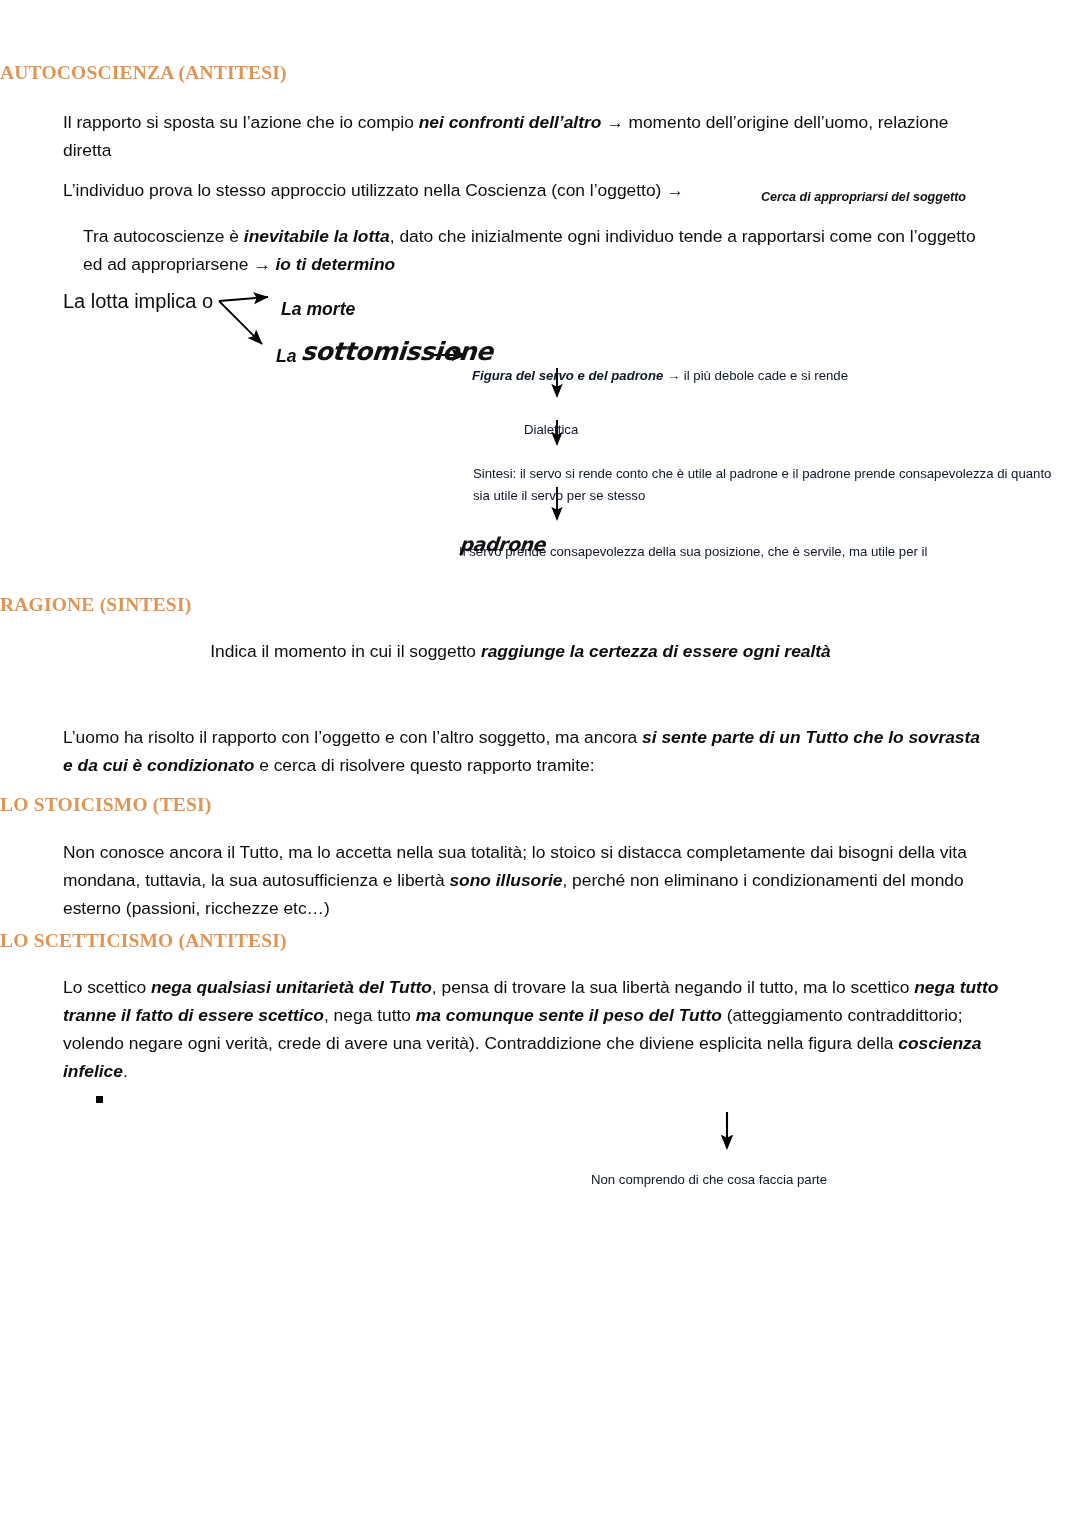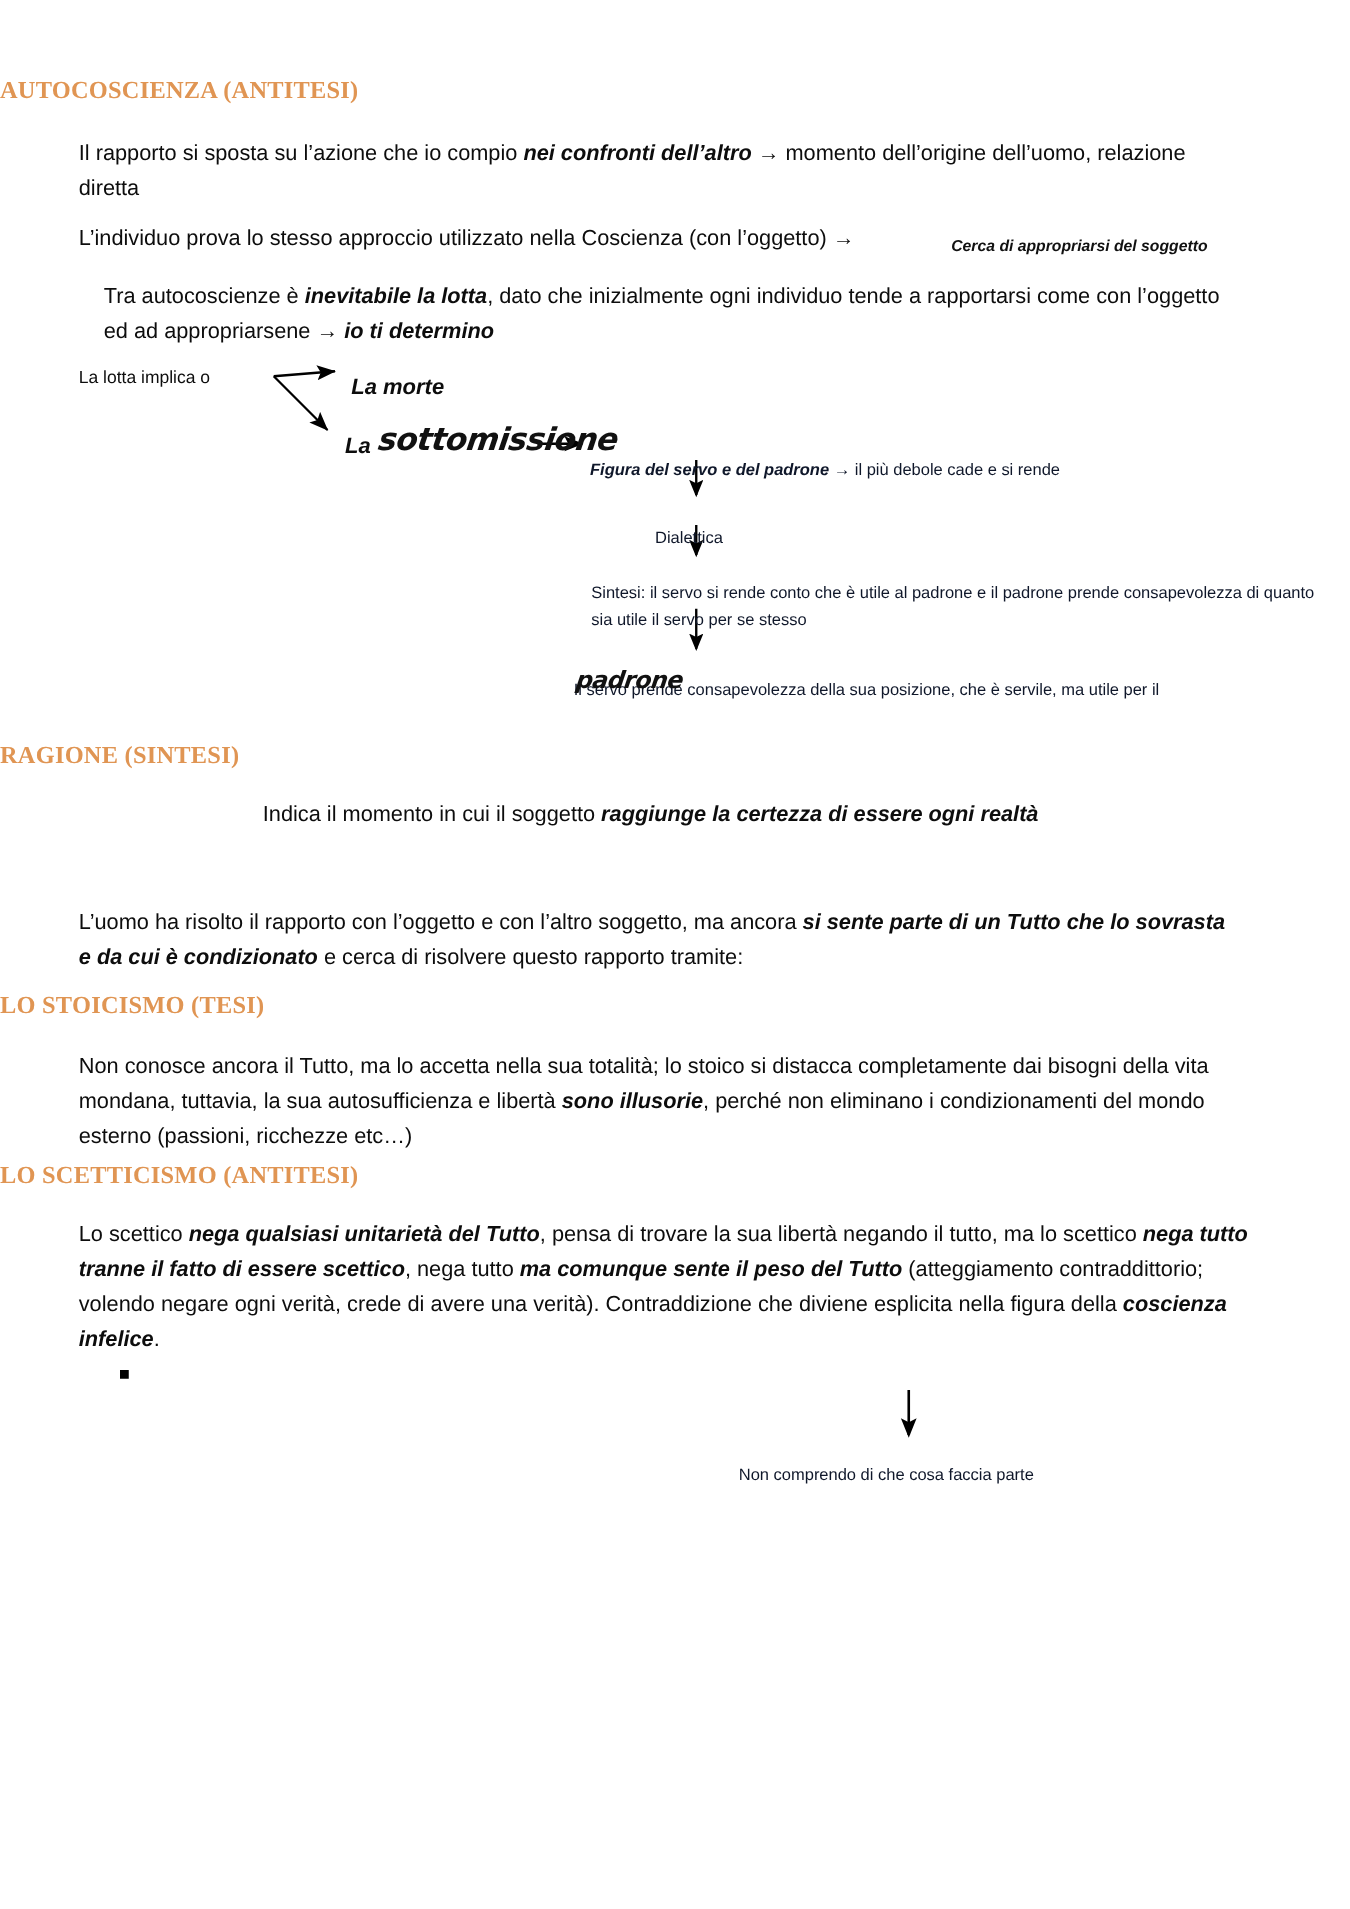--- a/index.html
+++ b/index.html
@@ -68,21 +68,21 @@
     margin-top: 20px;
   }
   .small b {
     font-weight: bold;
     font-style: italic;
   }
 
   
   .diagram-label {
     position: absolute;
-    font-size: 14px;
+    font-size: 20px;
     line-height: 26px;
     color: #0d0d0d;
     white-space: nowrap;
   }
   .branch-label {
     position: absolute;
     font-size: 17.6px;
     font-weight: bold;
     font-style: italic;
     color: #0d0d0d;

